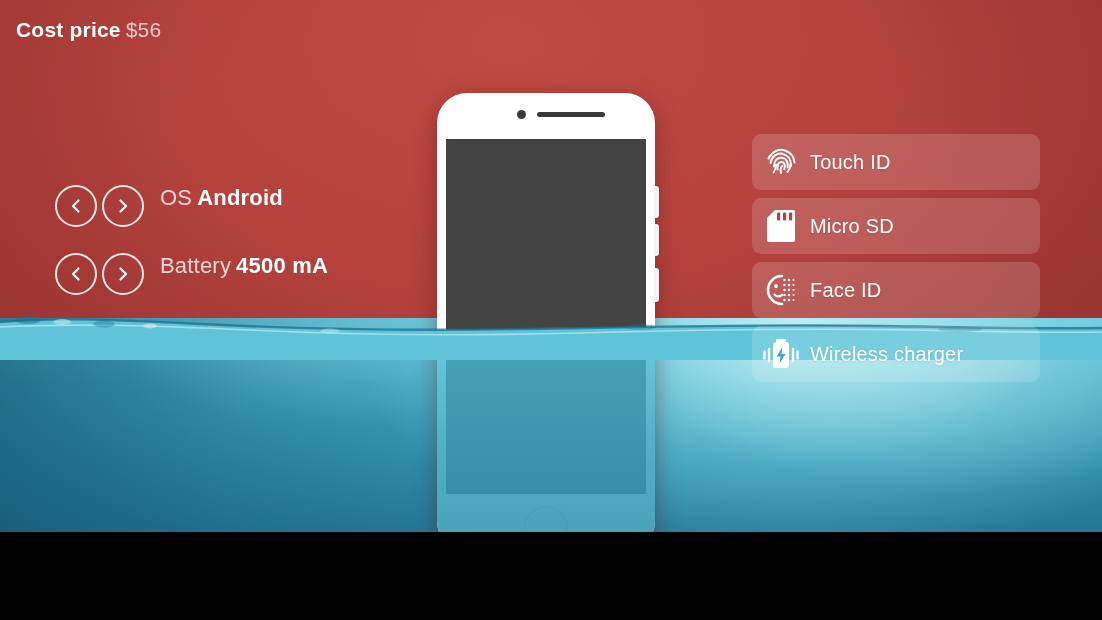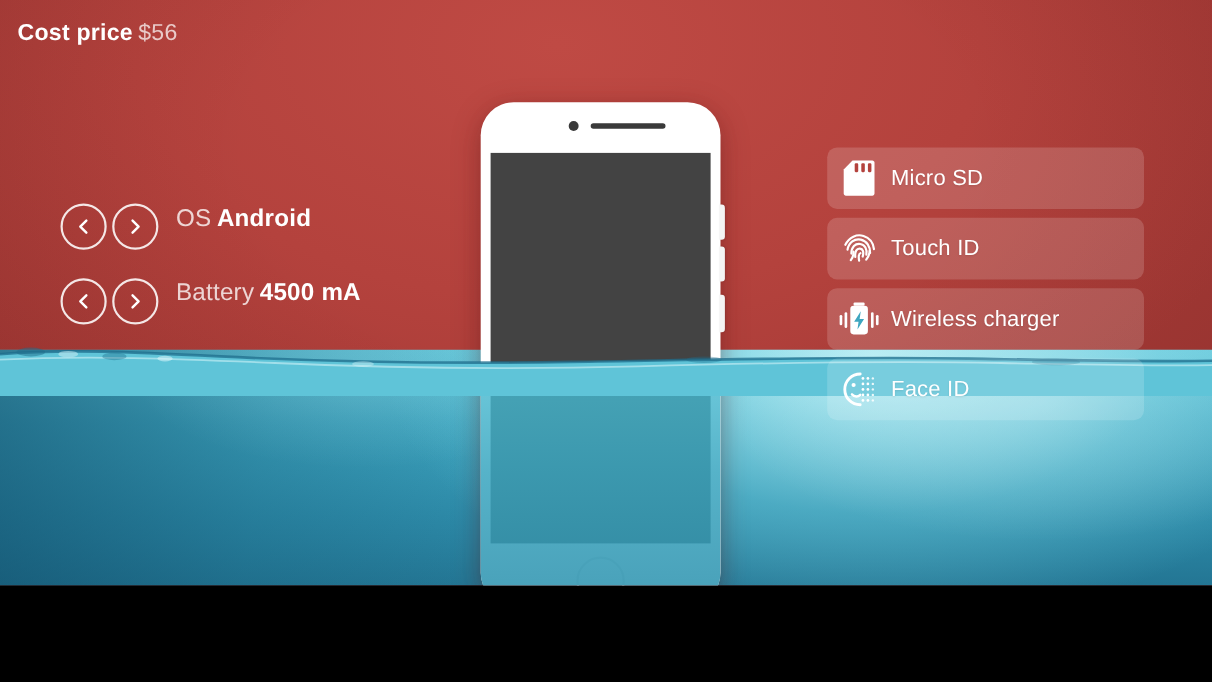--- a/index.html
+++ b/index.html
@@ -238,65 +238,48 @@
         <span class="k">Battery</span><span class="v">4500 mA</span>
       </div>
     </div>
 
   </div>
 
   <div class="features">
 
     <div class="feature">
       <div class="feat-icon">
-        <svg width="30" height="34" viewBox="0 0 30 34">
-          <path d="M9 1 L27 1 C28.1 1 29 1.9 29 3 L29 31 C29 32.1 28.1 33 27 33 L3 33 C1.9 33 1 32.1 1 31 L1 9 Z" fill="#fff"></path>
-          <rect x="11" y="3.5" width="3.2" height="8" rx="1" fill="#b4423d"></rect>
-          <rect x="17" y="3.5" width="3.2" height="8" rx="1" fill="#b4423d"></rect>
-          <rect x="23" y="3.5" width="3.2" height="8" rx="1" fill="#b4423d"></rect>
-        </svg>
-      </div>
-      <div class="feat-label">Micro SD</div>
-    </div>
-
-    <div class="feature">
-      <div class="feat-icon">
         <svg width="34" height="34" viewBox="0 0 34 34">
           <g fill="none" stroke="#fff" stroke-width="2" stroke-linecap="round">
             <path d="M4.5 13.5 C8 6.5 15 3.5 21 5.5 C26.5 7.3 30 12 30.5 17.5"></path>
             <path d="M6.5 18 C7.5 11.5 13 7.5 18.5 8.8 C24 10.1 27.2 15 27 21"></path>
             <path d="M10 21.5 C10 15.5 13.5 12.2 18 12.8 C22.4 13.4 24.4 17.4 23.6 22.5"></path>
             <path d="M13.5 24.5 C13 19.5 14.8 16.8 17.7 17 C20.6 17.2 21.4 20 20.3 24.2"></path>
             <path d="M17 28 C16.4 24.2 16.8 21.6 18.2 21.2"></path>
             <path d="M9.5 27.5 C11.4 25 12 22.6 11.9 19.8"></path>
             <path d="M23.5 27 C25.6 24.4 26.6 21.6 26.6 19"></path>
           </g>
         </svg>
       </div>
       <div class="feat-label">Touch ID</div>
     </div>
 
-
-
     <div class="feature">
       <div class="feat-icon">
-        <svg width="38" height="34" viewBox="0 0 38 34">
-          <rect x="14" y="2" width="10" height="3" rx="1" fill="#fff"></rect>
-          <rect x="11" y="5" width="16" height="26" rx="3" fill="#fff"></rect>
-          <path d="M20.5 10 L14.5 19.5 L18.5 19.5 L17.5 26.5 L23.5 17 L19.5 17 Z" fill="#3fa6c0"></path>
-          <g stroke="#fff" stroke-width="2.4" stroke-linecap="round" fill="none">
-            <path d="M7 12 L7 24"></path>
-            <path d="M2.5 14.5 L2.5 21.5"></path>
-            <path d="M31 12 L31 24"></path>
-            <path d="M35.5 14.5 L35.5 21.5"></path>
-          </g>
-        </svg>
-      </div>
-      <div class="feat-label">Wireless charger</div>
-    </div>
+        <svg width="30" height="34" viewBox="0 0 30 34">
+          <path d="M9 1 L27 1 C28.1 1 29 1.9 29 3 L29 31 C29 32.1 28.1 33 27 33 L3 33 C1.9 33 1 32.1 1 31 L1 9 Z" fill="#fff"></path>
+          <rect x="11" y="3.5" width="3.2" height="8" rx="1" fill="#b4423d"></rect>
+          <rect x="17" y="3.5" width="3.2" height="8" rx="1" fill="#b4423d"></rect>
+          <rect x="23" y="3.5" width="3.2" height="8" rx="1" fill="#b4423d"></rect>
+        </svg>
+      </div>
+      <div class="feat-label">Micro SD</div>
+    </div>
+
+
 
     <div class="feature">
       <div class="feat-icon">
         <svg width="34" height="34" viewBox="0 0 34 34">
           <path d="M18 3 A14 14 0 1 0 18 31" fill="none" stroke="#fff" stroke-width="2.6" stroke-linecap="round"></path>
           <circle cx="12" cy="13" r="1.9" fill="#fff"></circle>
           <path d="M10.5 21.5 C12.8 24 16 24 18 22" fill="none" stroke="#fff" stroke-width="2.2" stroke-linecap="round"></path>
           <g fill="#fff">
             <circle cx="20.5" cy="7" r="1.25"></circle>
               <circle cx="25" cy="7" r="1.25"></circle>
@@ -312,20 +295,37 @@
               <circle cx="29.5" cy="22" r="1.1" opacity=".85"></circle>
             <circle cx="20.5" cy="27" r="1.25"></circle>
               <circle cx="25" cy="27" r="1.25"></circle>
               <circle cx="29.5" cy="27" r="1.1" opacity=".85"></circle>
           </g>
         </svg>
       </div>
       <div class="feat-label">Face ID</div>
     </div>
 
+    <div class="feature">
+      <div class="feat-icon">
+        <svg width="38" height="34" viewBox="0 0 38 34">
+          <rect x="14" y="2" width="10" height="3" rx="1" fill="#fff"></rect>
+          <rect x="11" y="5" width="16" height="26" rx="3" fill="#fff"></rect>
+          <path d="M20.5 10 L14.5 19.5 L18.5 19.5 L17.5 26.5 L23.5 17 L19.5 17 Z" fill="#3fa6c0"></path>
+          <g stroke="#fff" stroke-width="2.4" stroke-linecap="round" fill="none">
+            <path d="M7 12 L7 24"></path>
+            <path d="M2.5 14.5 L2.5 21.5"></path>
+            <path d="M31 12 L31 24"></path>
+            <path d="M35.5 14.5 L35.5 21.5"></path>
+          </g>
+        </svg>
+      </div>
+      <div class="feat-label">Wireless charger</div>
+    </div>
+
   </div>
 
   <div class="nav-left">
     <svg width="40" height="34" viewBox="0 0 40 34">
       <g fill="none" stroke="#fff" stroke-width="3.4" stroke-linecap="butt" stroke-linejoin="miter">
         <path d="M37 17 L4 17"></path>
         <path d="M16 5.5 L4 17 L16 28.5"></path>
       </g>
     </svg>
   </div>

